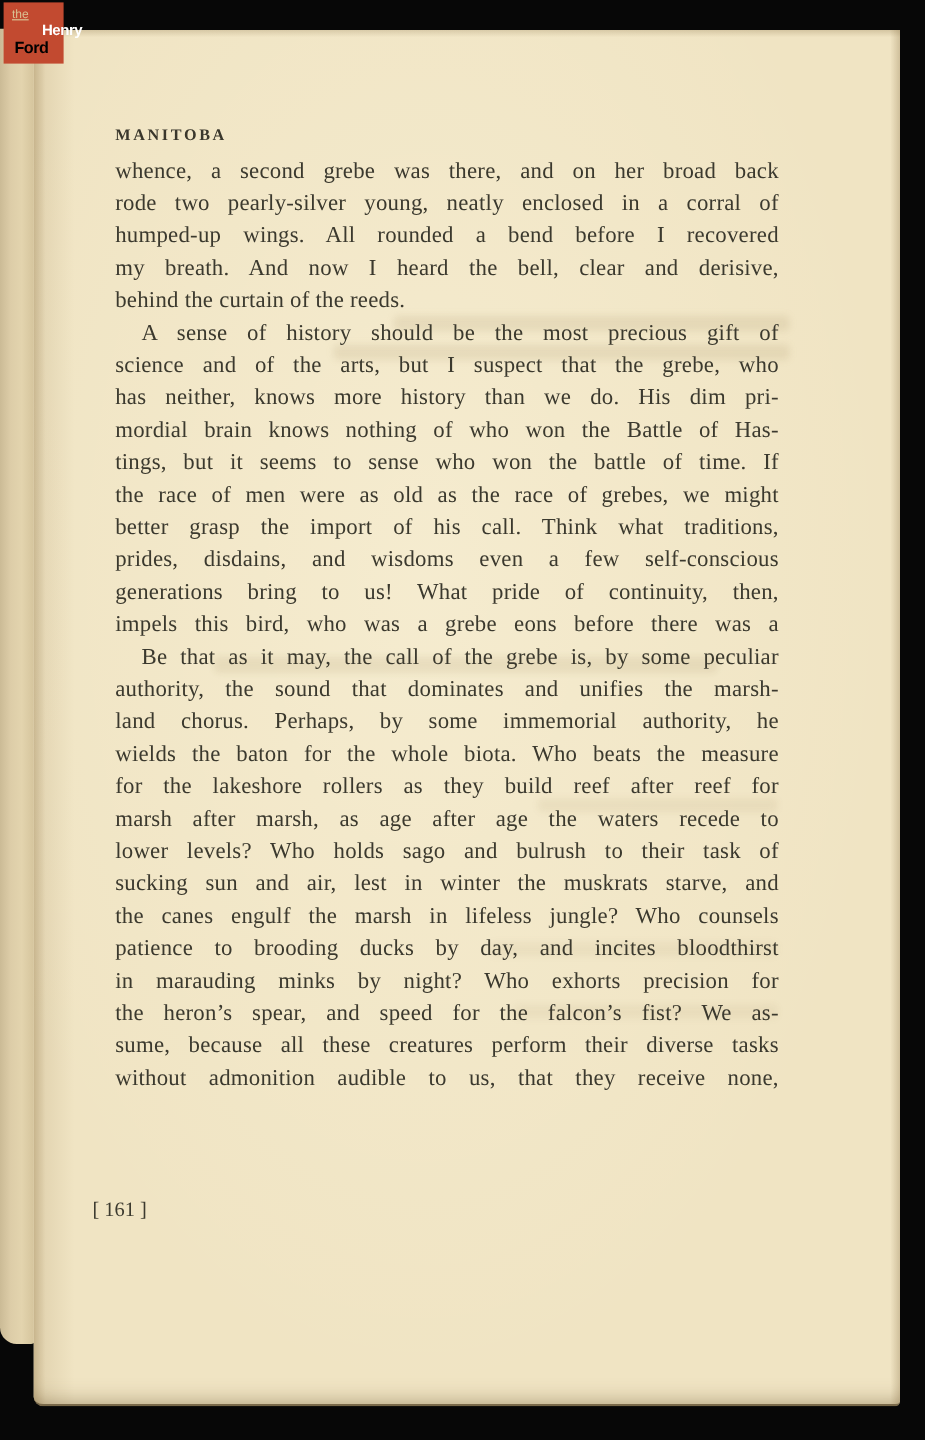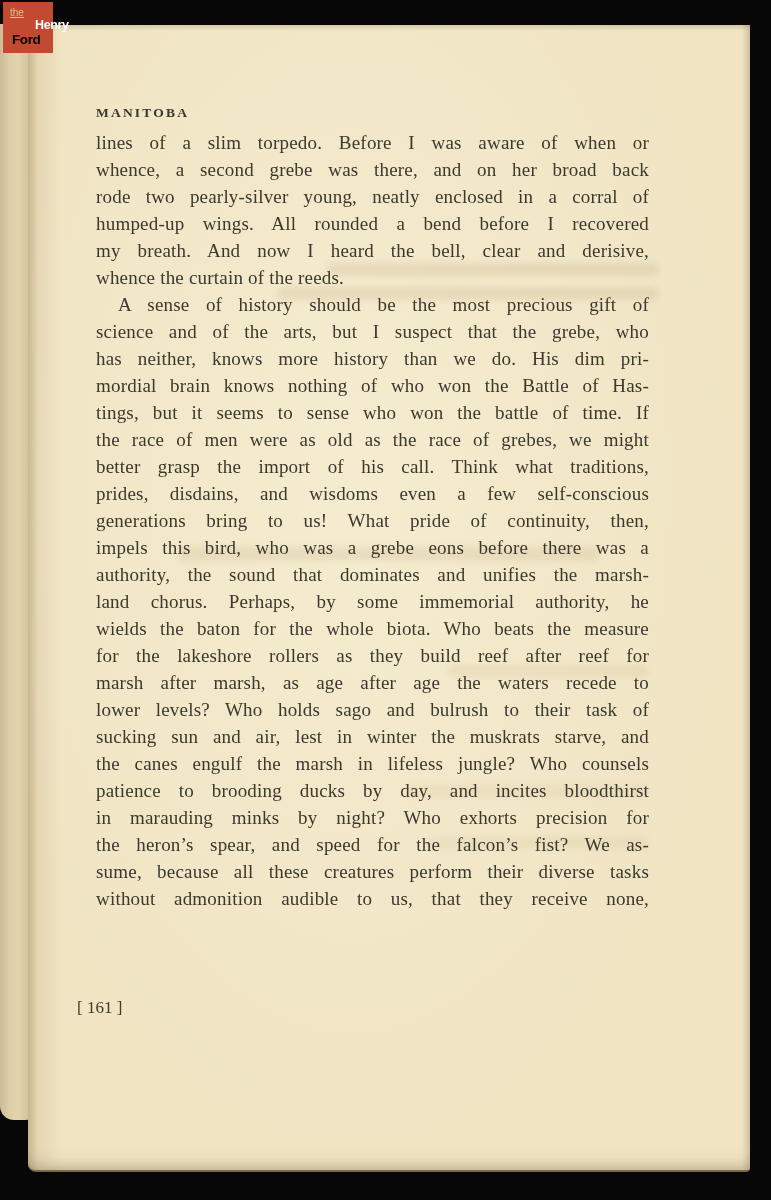--- a/index.html
+++ b/index.html
@@ -80,40 +80,40 @@
 
   <div class="ghost g1"></div>
   <div class="ghost g2"></div>
   <div class="ghost g3"></div>
   <div class="ghost g4"></div>
   <div class="ghost g5"></div>
   <div class="ghost g6"></div>
 
   <div class="page-body">
       <div class="para">
-        <div class="line">lines of a slim torpedo. Before I was aware of when or</div>
         <div class="line">whence, a second grebe was there, and on her broad back</div>
         <div class="line">rode two pearly-silver young, neatly enclosed in a corral of</div>
         <div class="line">humped-up wings. All rounded a bend before I recovered</div>
         <div class="line">my breath. And now I heard the bell, clear and derisive,</div>
-        <div class="line last">whence the curtain of the reeds.</div>
+        <div class="line last">behind the curtain of the reeds.</div>
       </div>
       <div class="para">
         <div class="line first-indent">A sense of history should be the most precious gift of</div>
         <div class="line">science and of the arts, but I suspect that the grebe, who</div>
         <div class="line">has neither, knows more history than we do. His dim pri-</div>
         <div class="line">mordial brain knows nothing of who won the Battle of Has-</div>
         <div class="line">tings, but it seems to sense who won the battle of time. If</div>
         <div class="line">the race of men were as old as the race of grebes, we might</div>
         <div class="line">better grasp the import of his call. Think what traditions,</div>
         <div class="line">prides, disdains, and wisdoms even a few self-conscious</div>
         <div class="line">generations bring to us! What pride of continuity, then,</div>
         <div class="line">impels this bird, who was a grebe eons before there was a</div>
       </div>
       <div class="para">
+        <div class="line first-indent">Be that as it may, the call of the grebe is, by some peculiar</div>
         <div class="line">authority, the sound that dominates and unifies the marsh-</div>
         <div class="line">land chorus. Perhaps, by some immemorial authority, he</div>
         <div class="line">wields the baton for the whole biota. Who beats the measure</div>
         <div class="line">for the lakeshore rollers as they build reef after reef for</div>
         <div class="line">marsh after marsh, as age after age the waters recede to</div>
         <div class="line">lower levels? Who holds sago and bulrush to their task of</div>
         <div class="line">sucking sun and air, lest in winter the muskrats starve, and</div>
         <div class="line">the canes engulf the marsh in lifeless jungle? Who counsels</div>
         <div class="line">patience to brooding ducks by day, and incites bloodthirst</div>
         <div class="line">in marauding minks by night? Who exhorts precision for</div>

